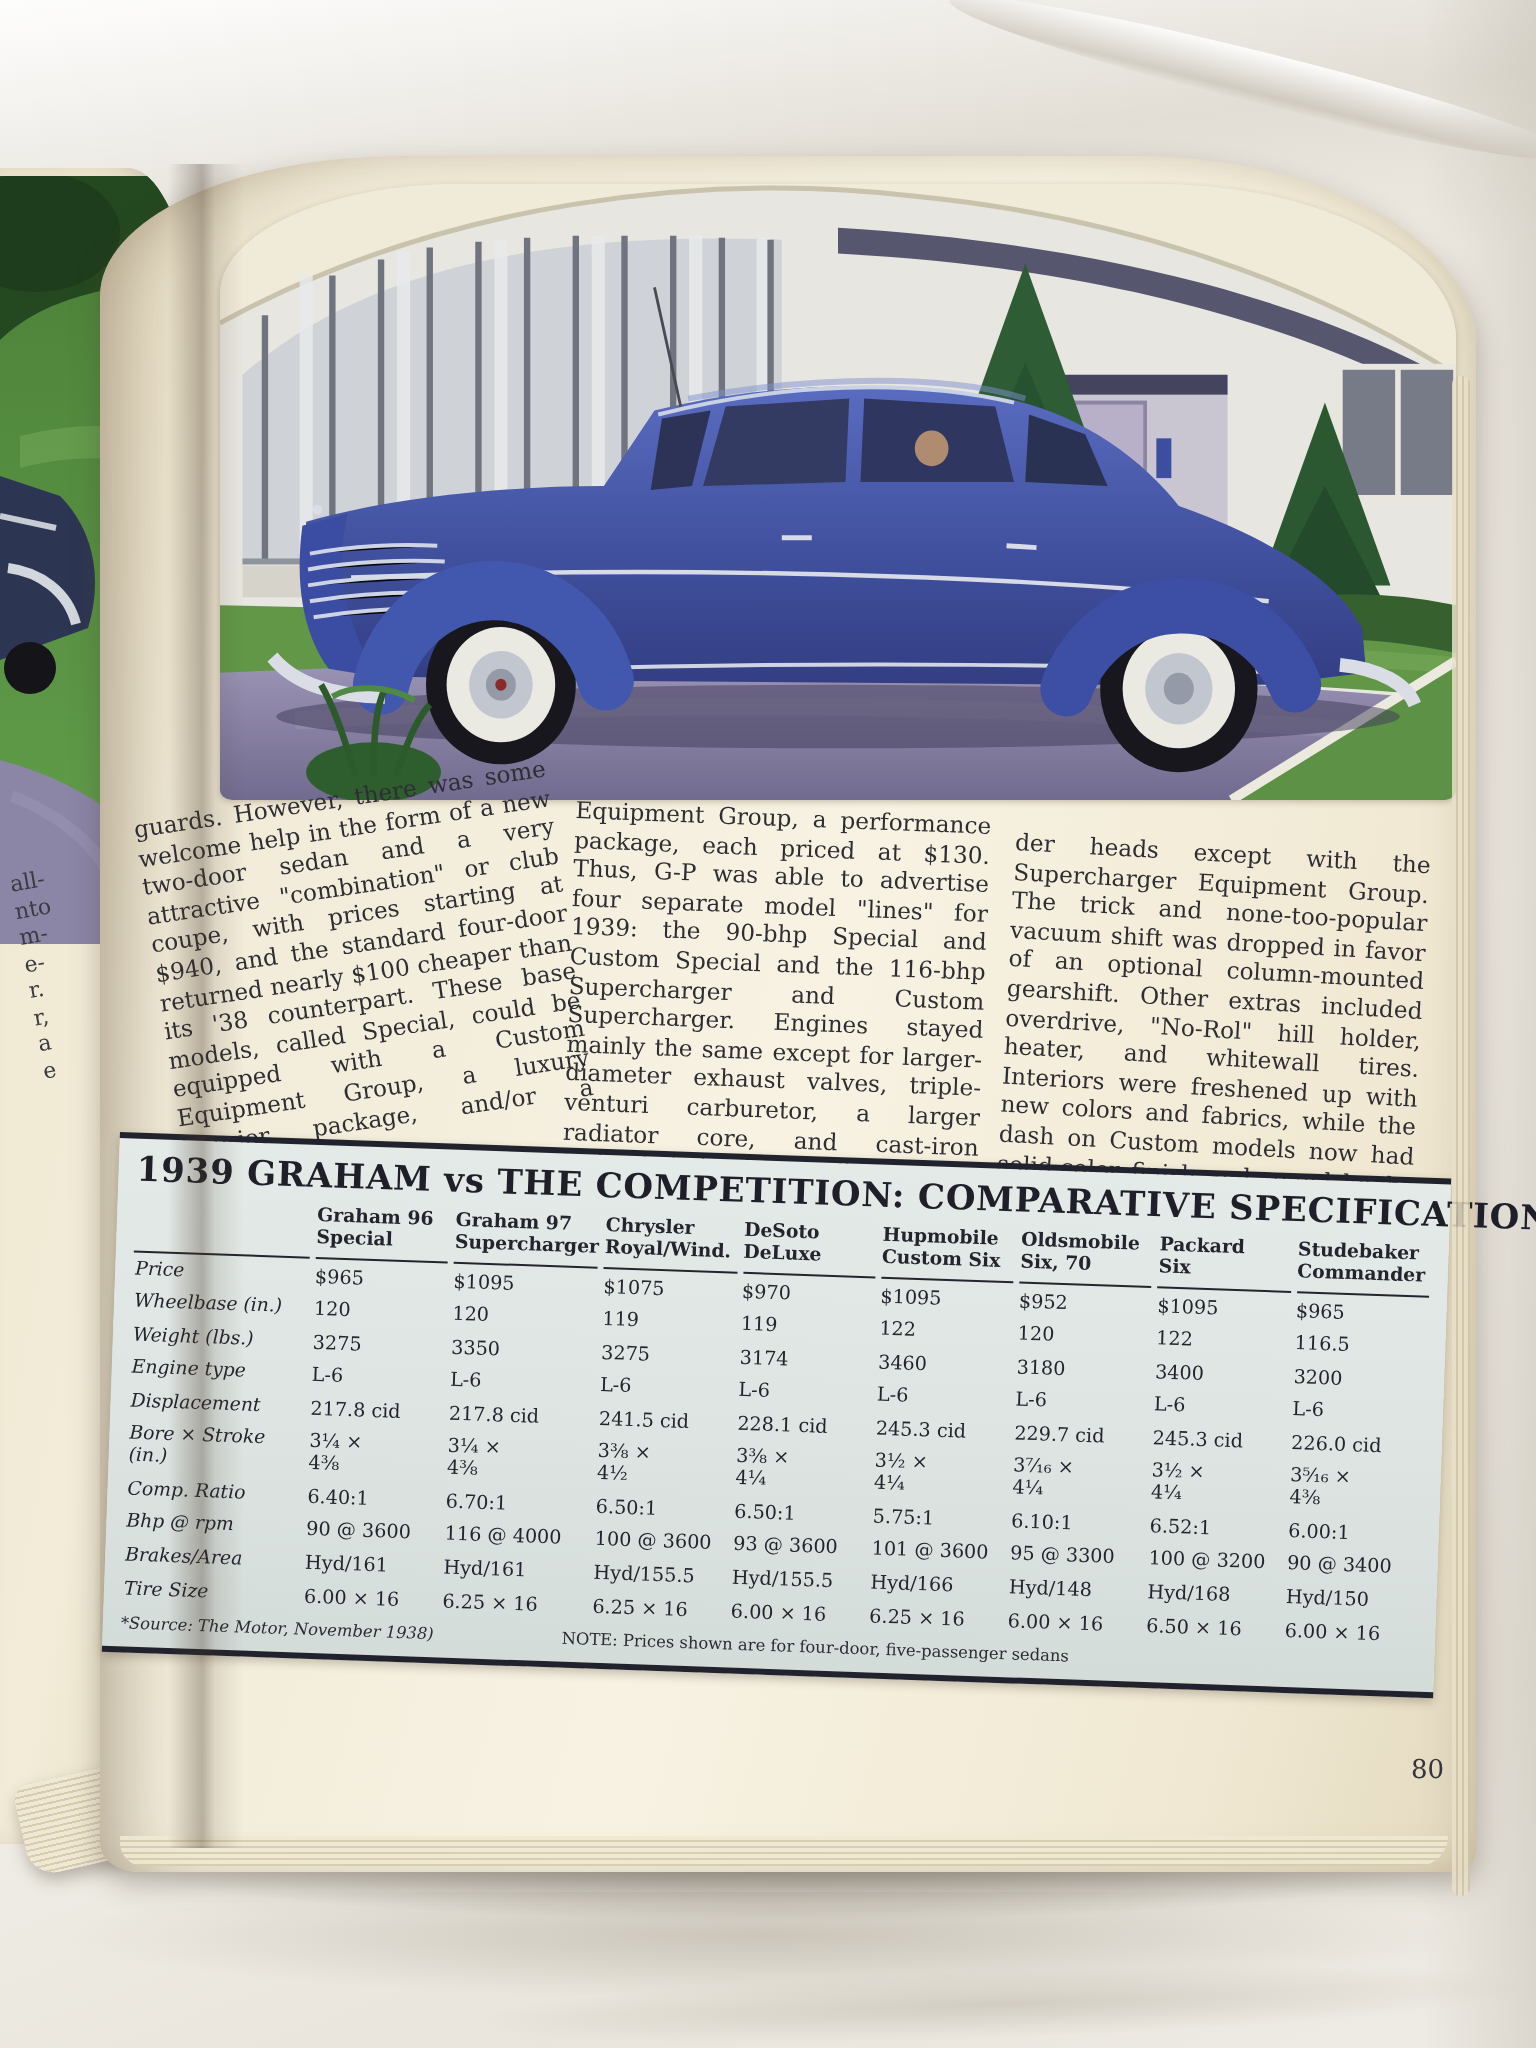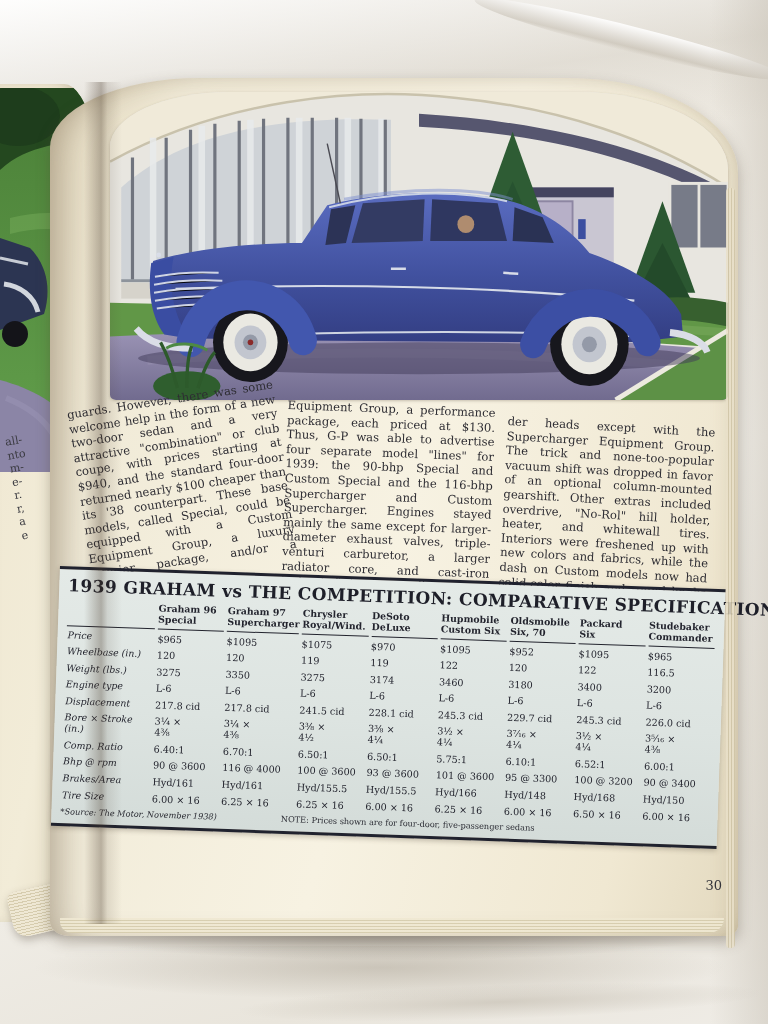--- a/index.html
+++ b/index.html
@@ -386,16 +386,16 @@
         <div class="td">6.00 × 16</div>
       </div>
     <div class="foot">
       <span class="src">*Source: The Motor, November 1938)</span>
       <span class="note">NOTE: Prices shown are for four-door, five-passenger sedans</span>
     </div>
   </div>
 
   <div class="abs page-edge-right"></div>
   <div class="abs page-stack-bottom"></div>
-  <div class="abs page-number">30</div>
+  <div class="abs page-number">80</div>
 </div>
 
 <div class="abs gutter"></div>
 
 </body></html>

